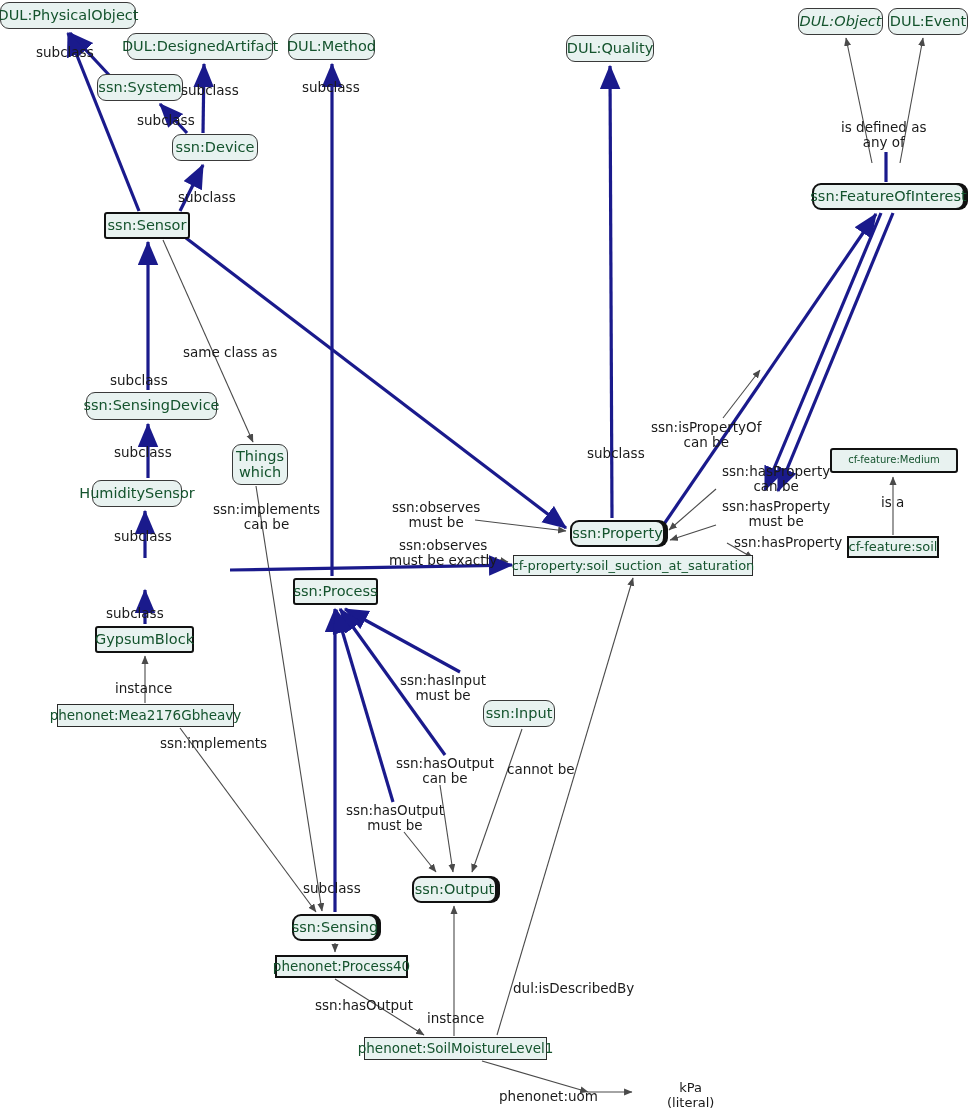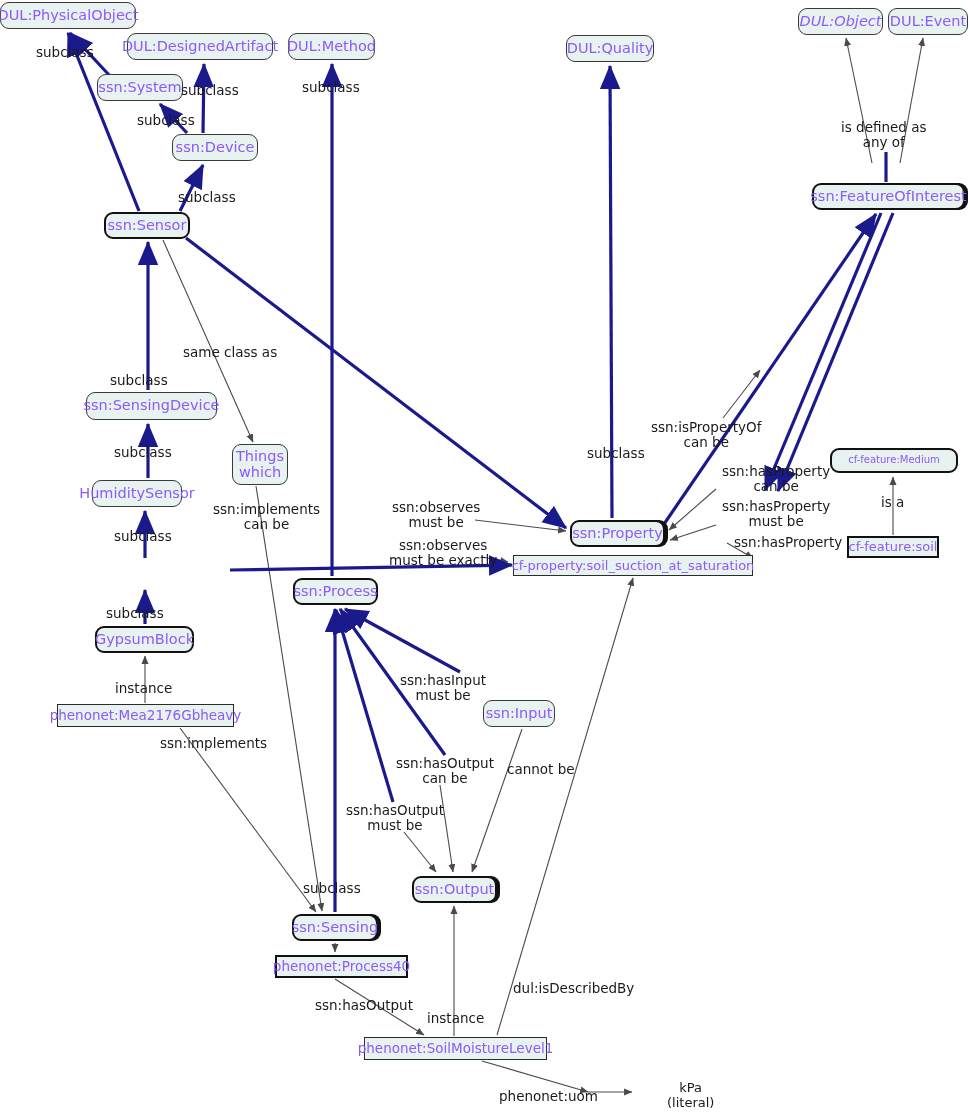--- a/index.html
+++ b/index.html
@@ -20,36 +20,36 @@
     left: 0; top: 0;
     width: 970px; height: 1120px;
     pointer-events: none;
   }
   .node {
     position: absolute;
     display: flex;
     align-items: center;
     justify-content: center;
     background: #e8f2f0;
-    color: #8b5cf6;
+    color: #14532d;
     font-size: 14.5px;
     line-height: 1.05;
     text-align: center;
     white-space: pre;
     z-index: 5;
   }
   
   .cls {
     border: 1.4px solid #3a3a3a;
     border-radius: 9px;
   }
   
   .cls-bold {
     border: 2.4px solid #111111;
-    border-radius: 9px;
+    border-radius: 3px;
   }
   
   .cls-double {
     border: 2.4px solid #111111;
     border-radius: 9px;
     box-shadow: 3px 0 0 -1px #111111, 3px 0 0 0 #111111;
   }
   
   .inst {
     border: 1.6px solid #2b2b2b;

